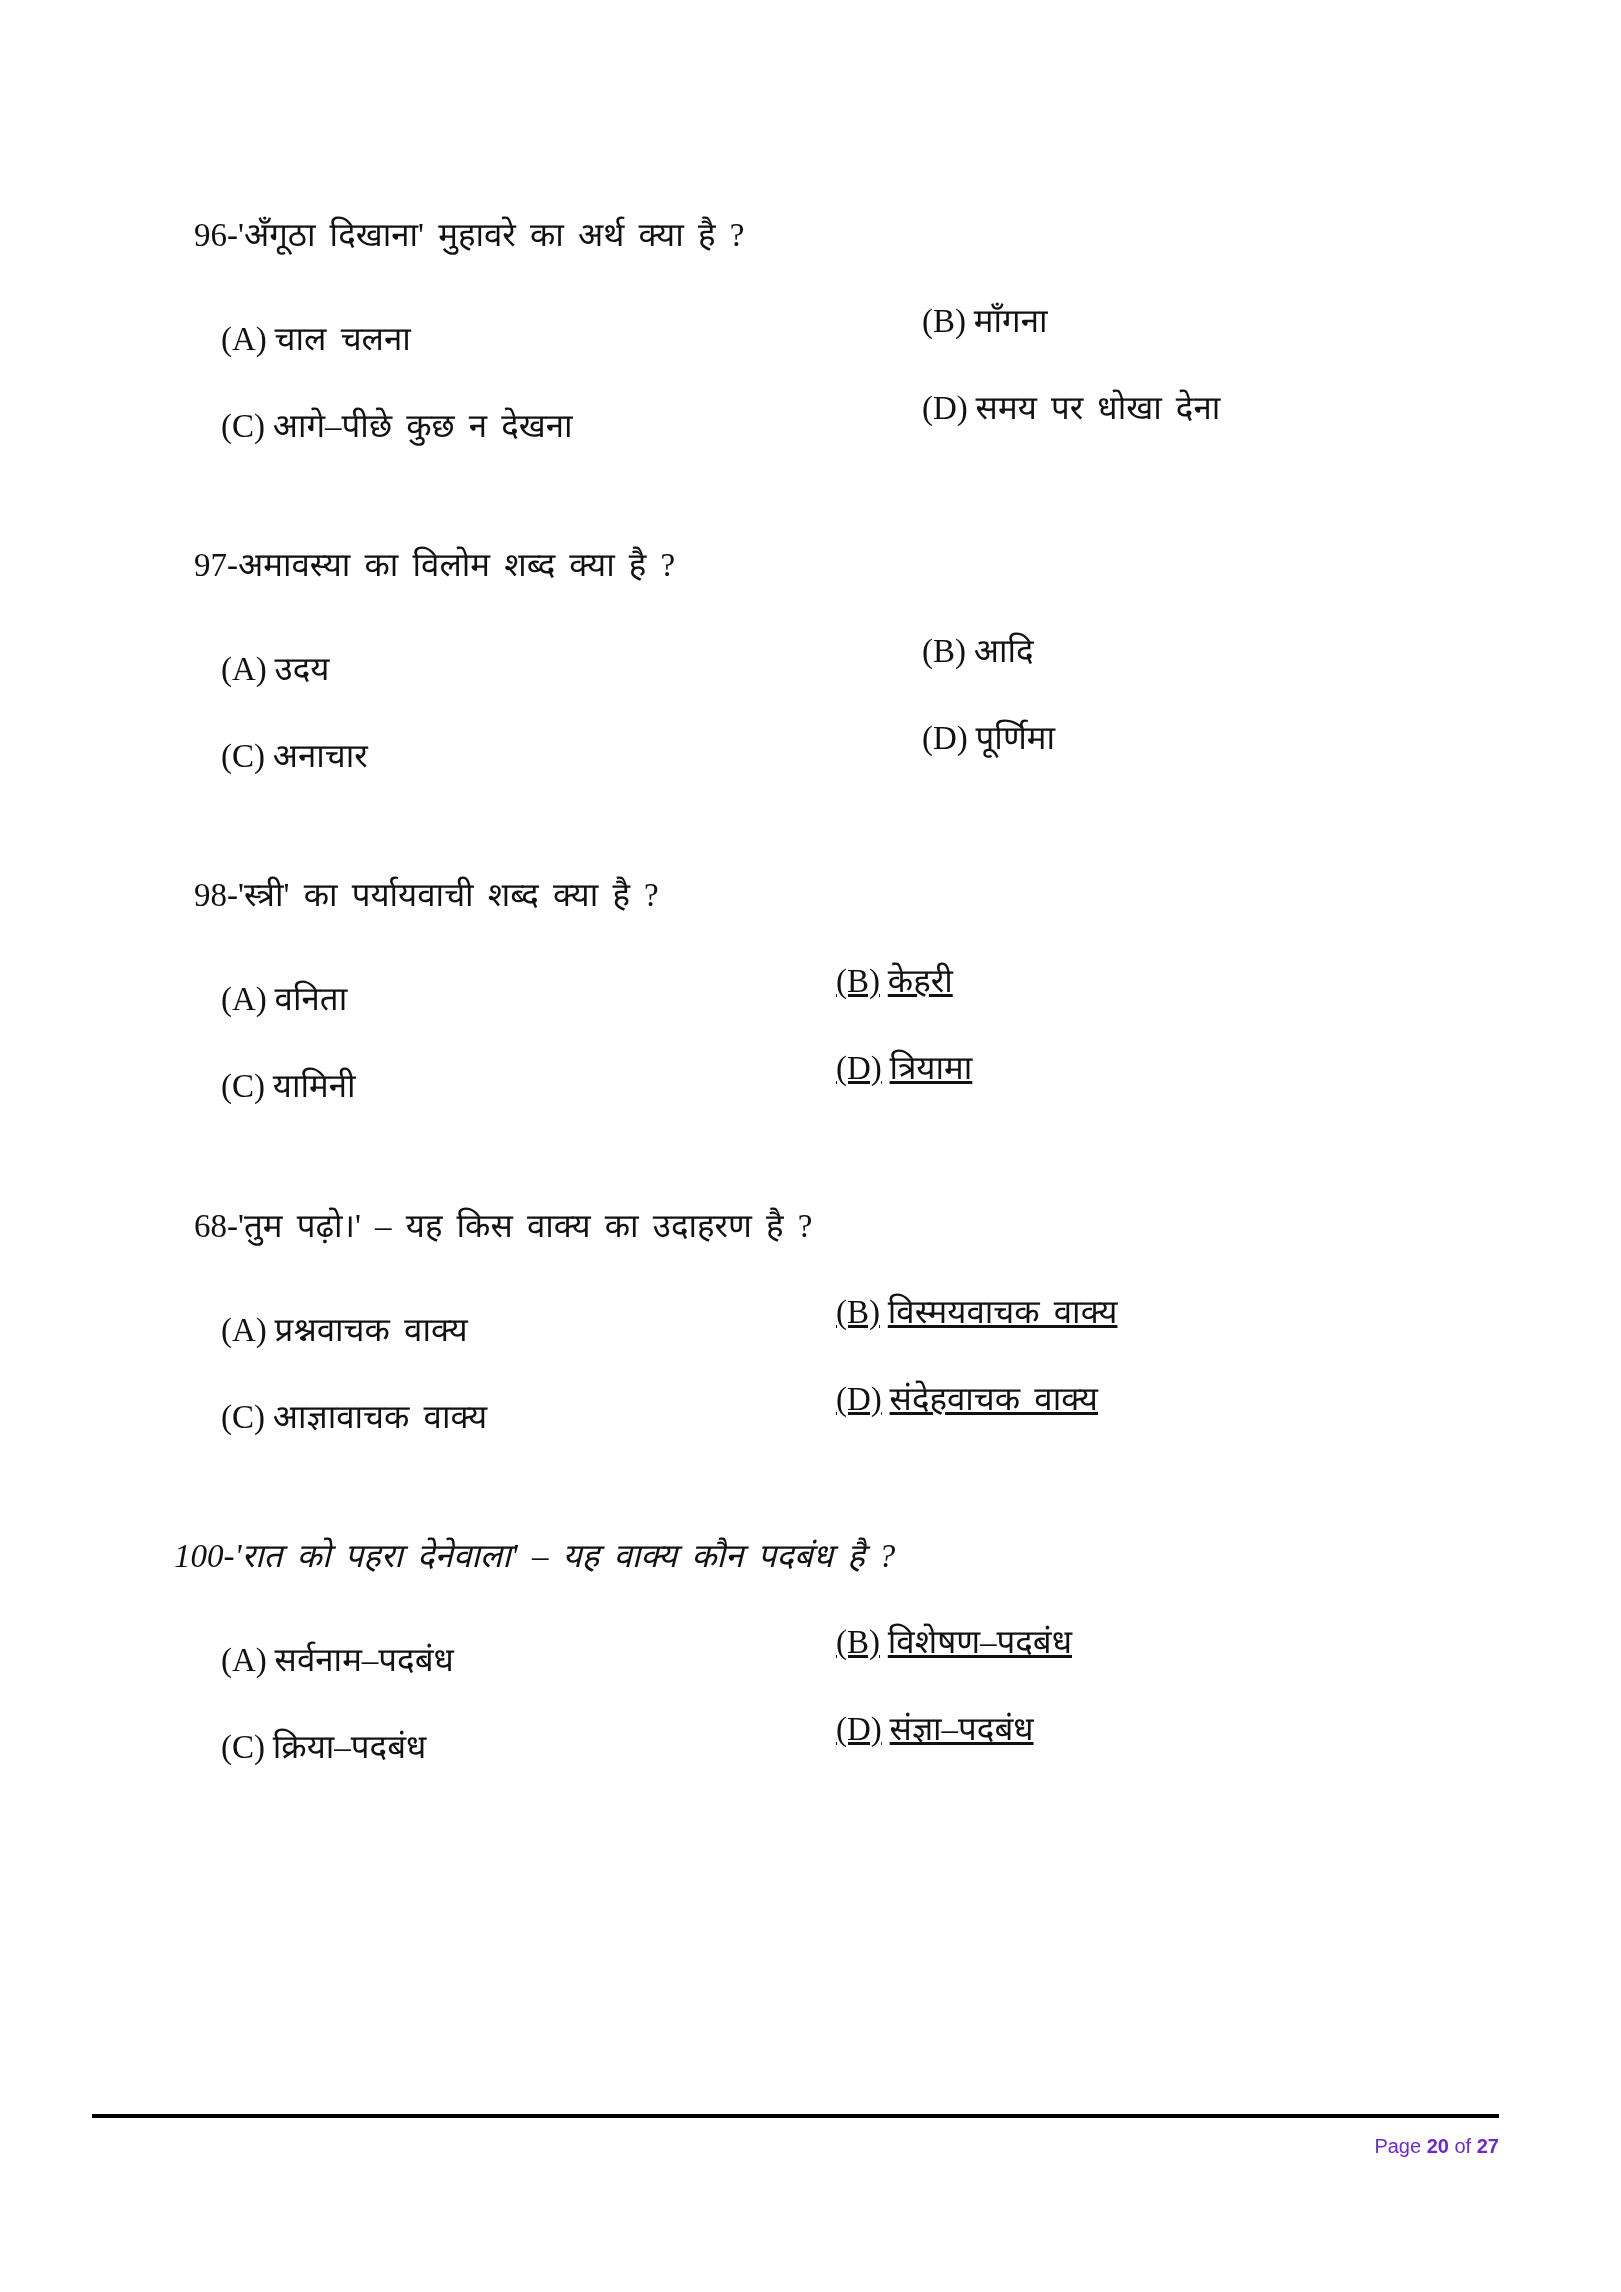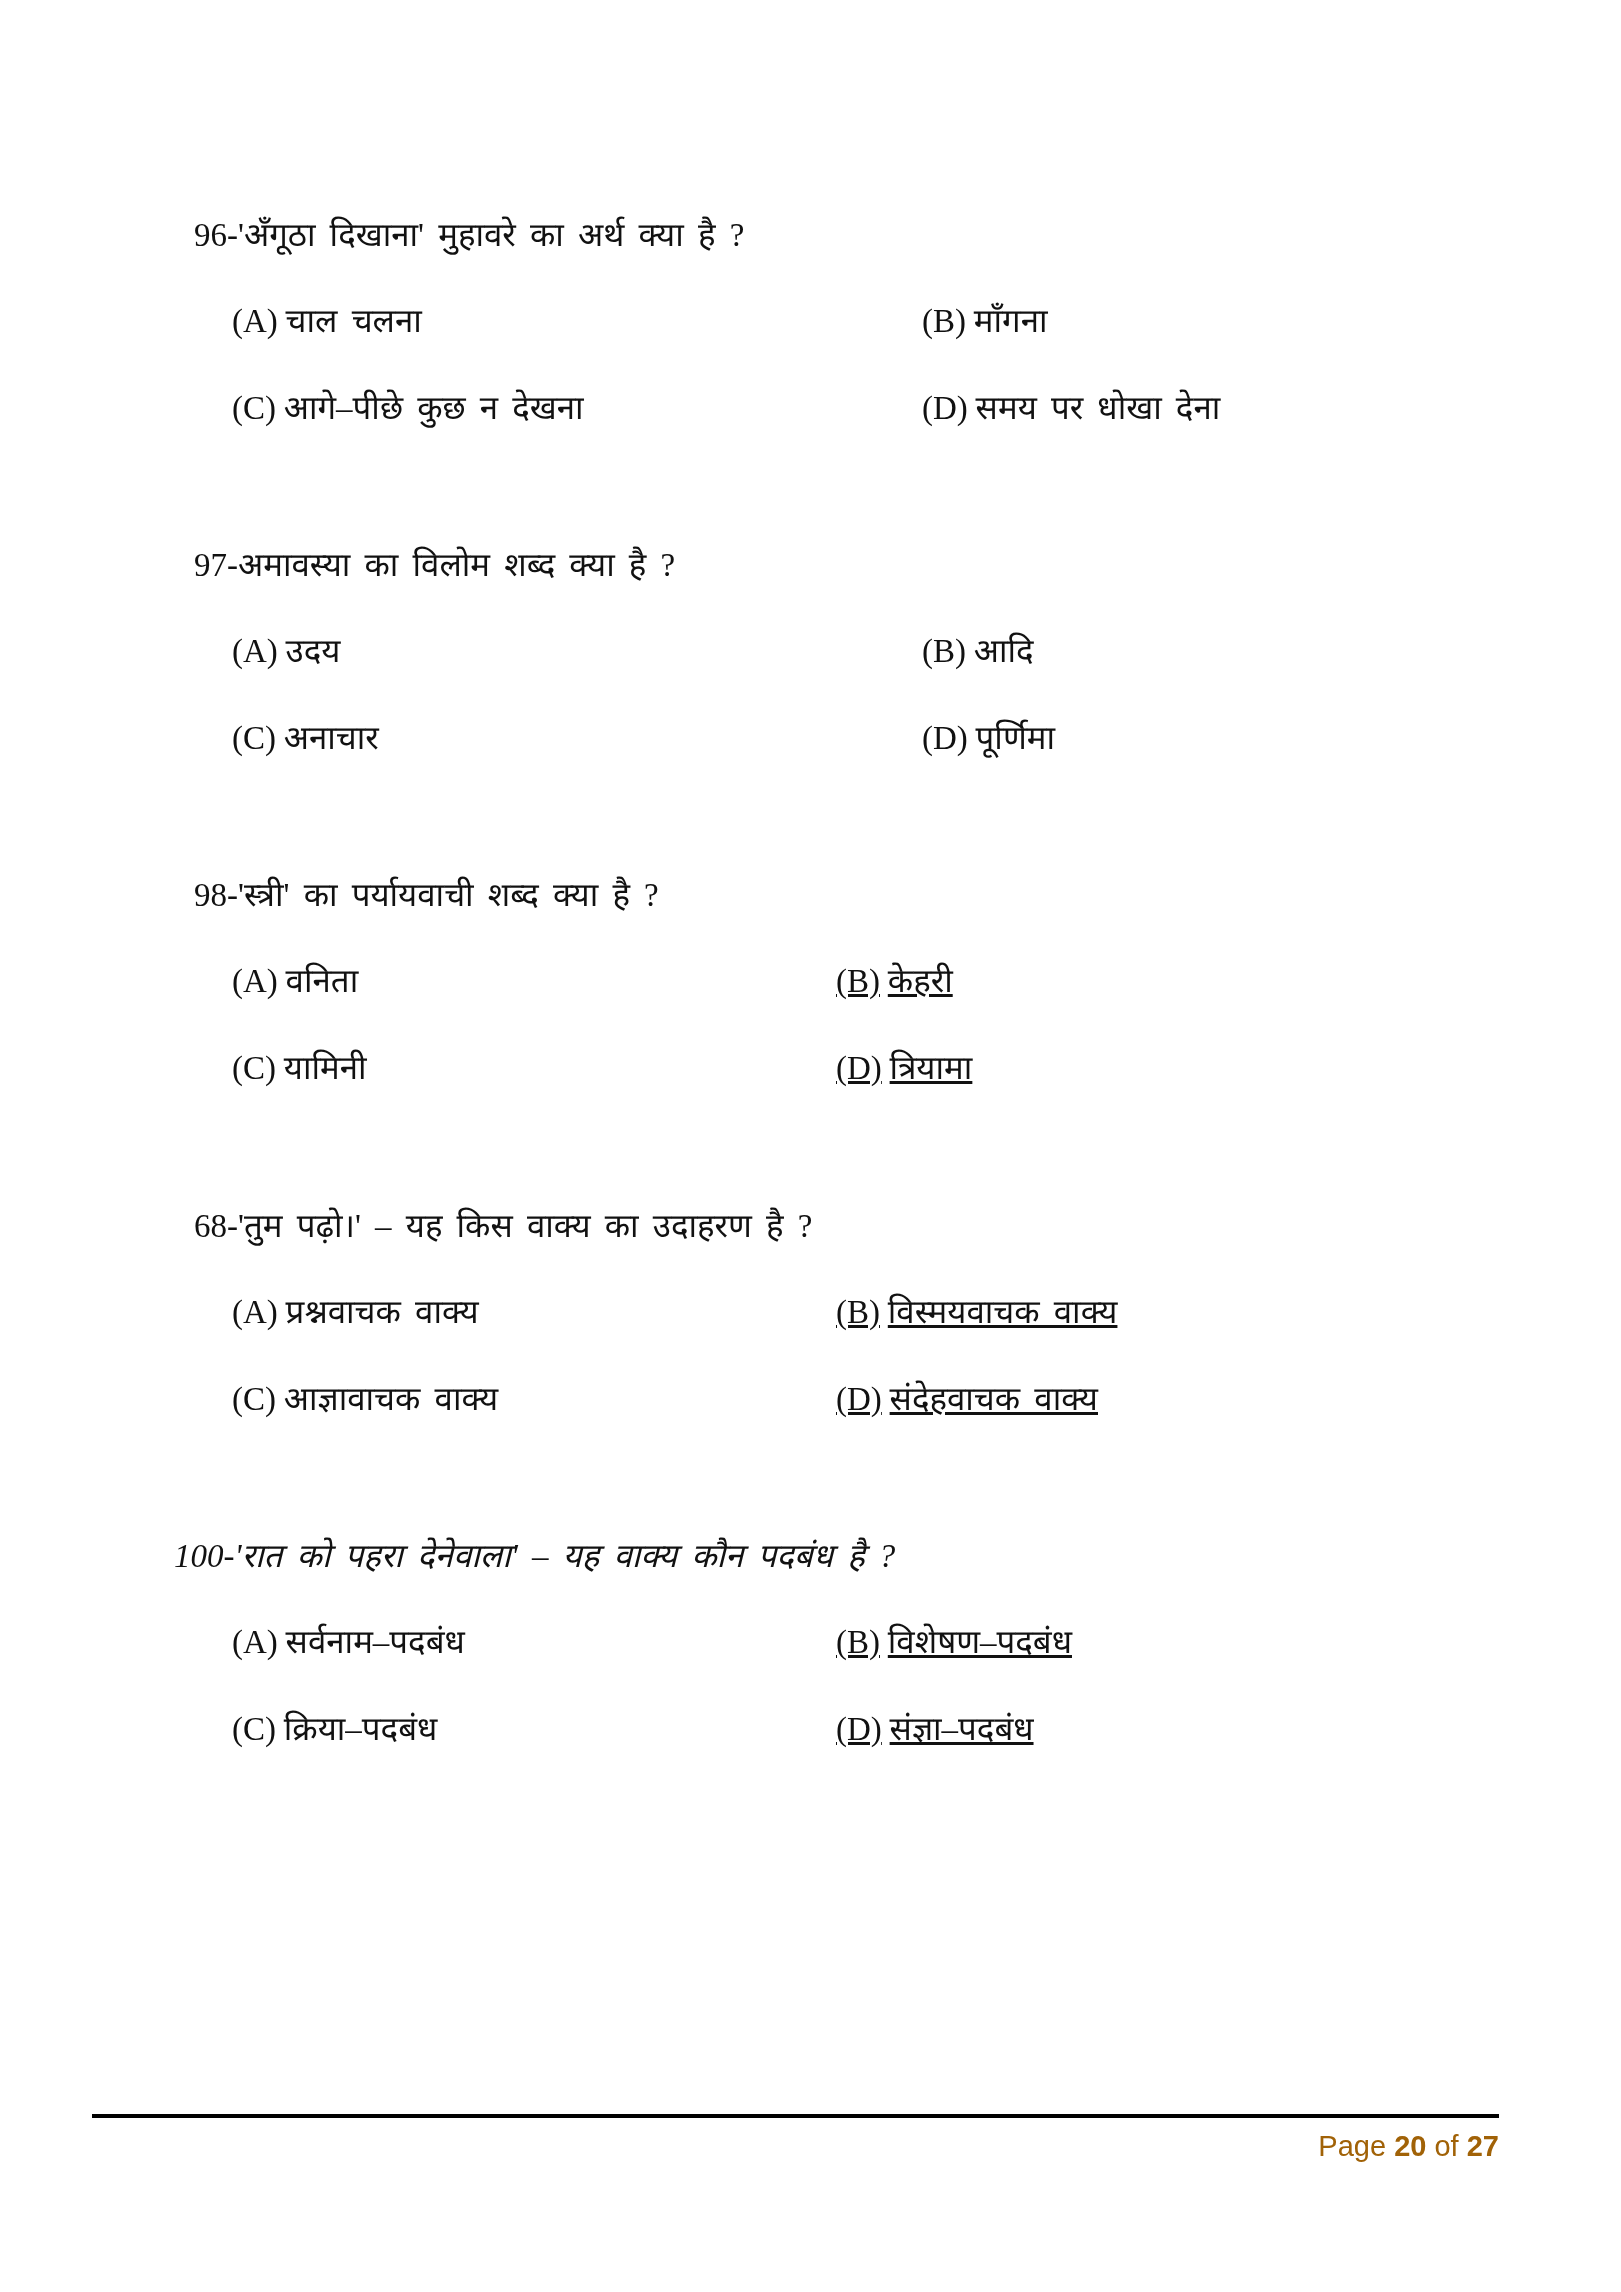--- a/index.html
+++ b/index.html
@@ -40,42 +40,42 @@
     .opt {
       position: absolute;
       font-size: 33px;
       line-height: 43px;
       white-space: nowrap;
       word-spacing: 5.9px;
     }
     .opt .letter {
       margin-right: 7.8px;
     }
-    .col-left { left: 232px; }
+    .col-left { left: 221px; margin-top: 18px; }
     .col-right-a { left: 922px; }
     .col-right-b { left: 836px; text-decoration: underline; }
     .row-1 { top: 86px; }
     .row-2 { top: 173px; }
 
     .footer-rule {
       position: absolute;
       left: 92px;
       top: 2114px;
       width: 1407px;
       height: 3.9px;
       background: #000000;
     }
     .footer-page {
       position: absolute;
       right: 122px;
       top: 2129px;
       font-family: "Liberation Sans", "DejaVu Sans", sans-serif;
-      font-size: 29px;
+      font-size: 20px;
       line-height: 35px;
-      color: #a16207;
+      color: #6d28d9;
     }
     .footer-page b {
       font-weight: bold;
     }
   </style>
 </head>
 <body>
 
 <div class="question" style="top:214px;">
   <div class="q-text">

